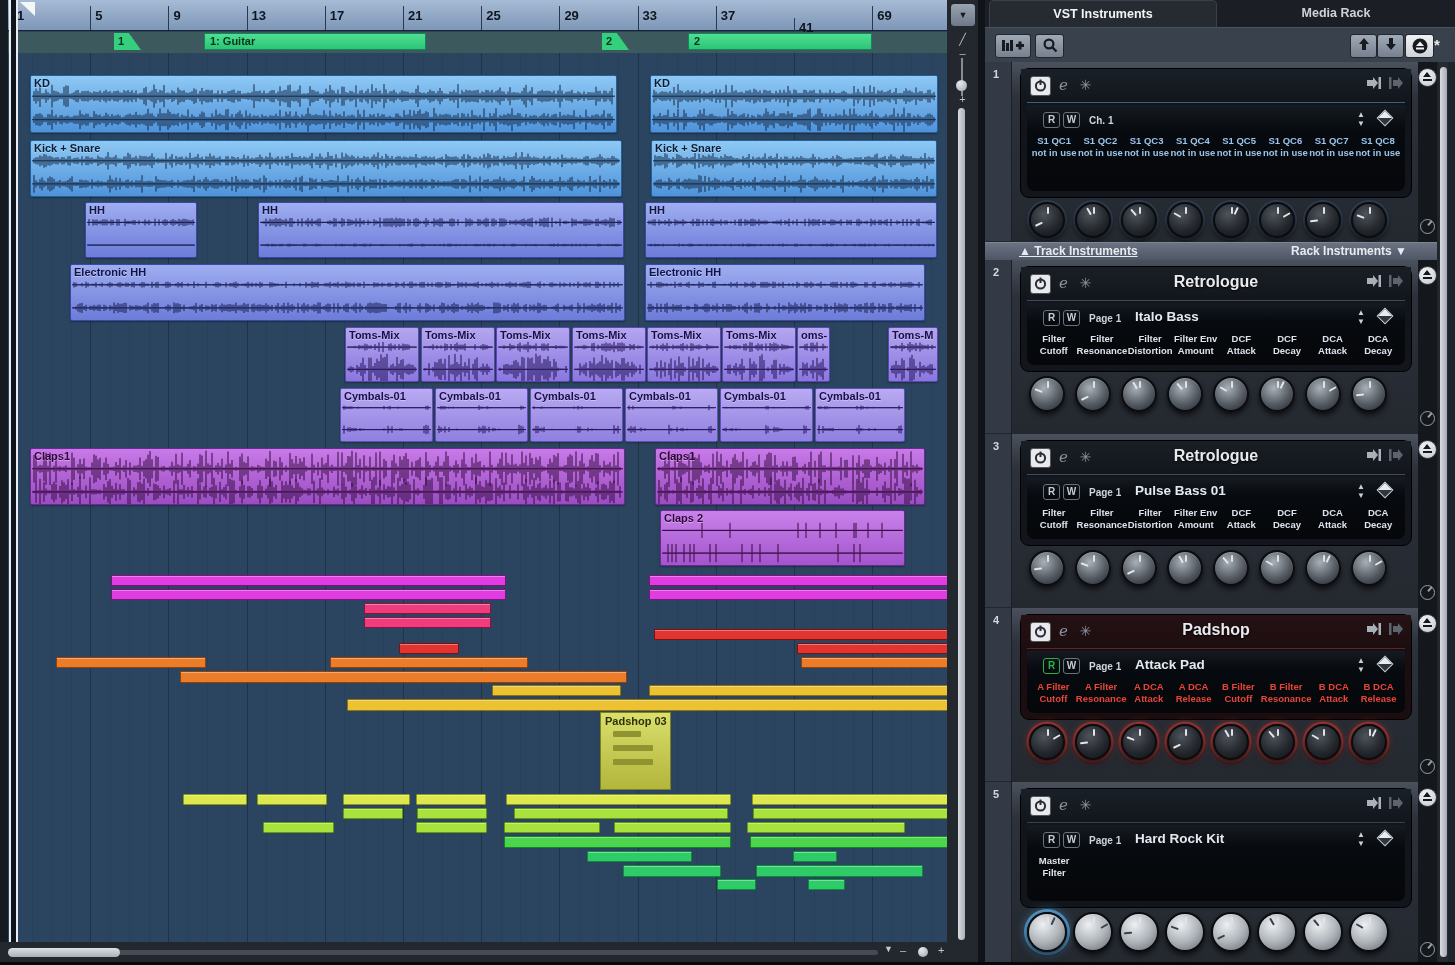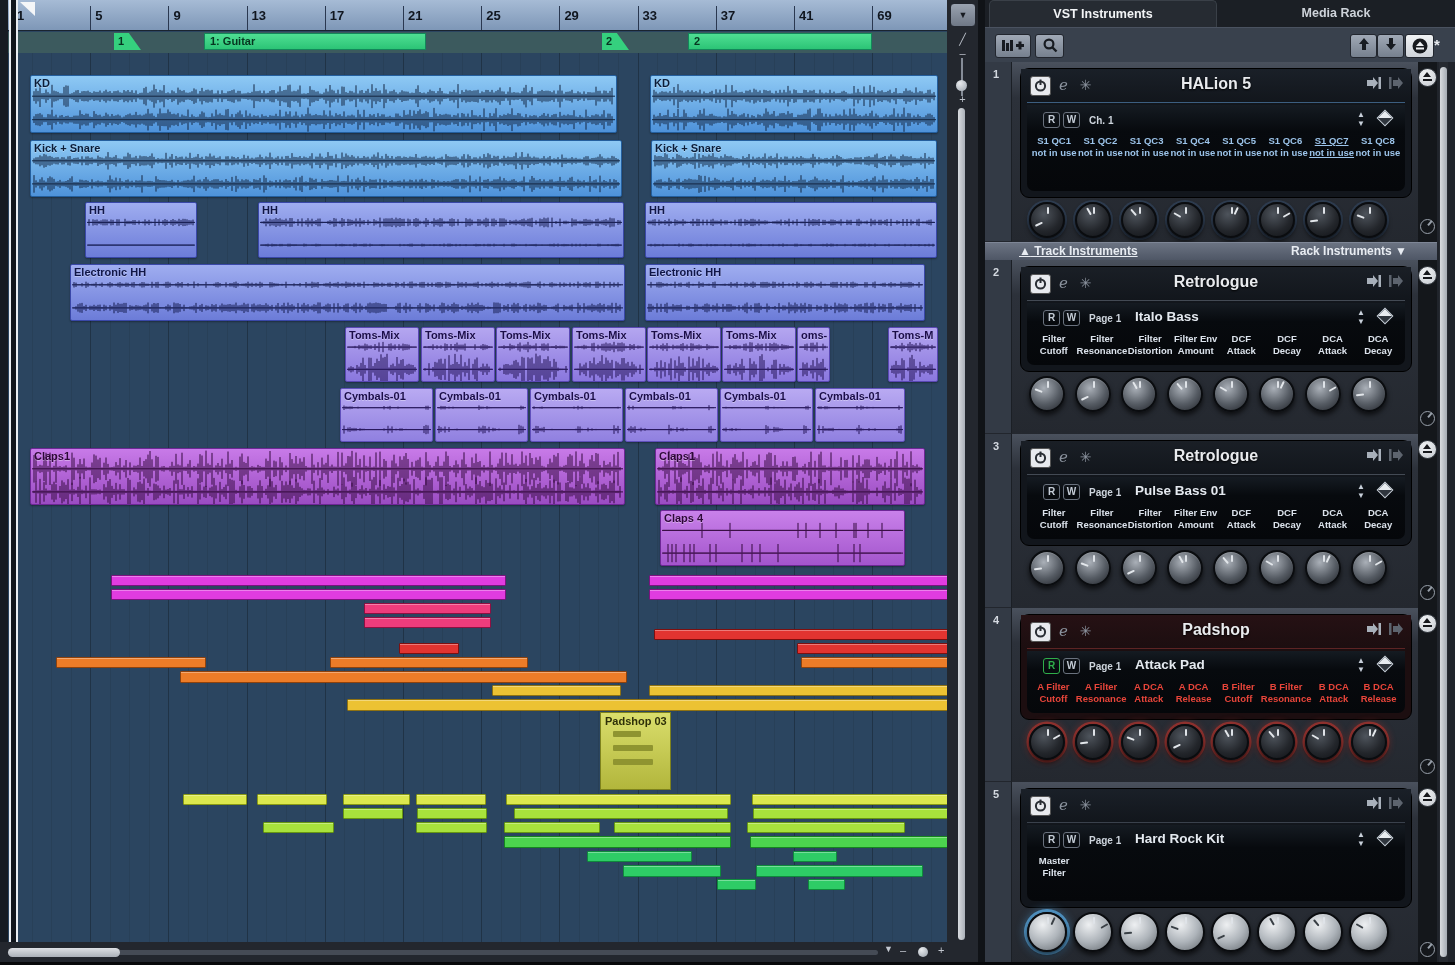--- a/index.html
+++ b/index.html
@@ -149,21 +149,21 @@
         <div class="rnum" style="left: 4px;">1</div>
         <div class="rnum" style="left: 82.2px;">5</div>
         <div class="rnum" style="left: 160.4px;">9</div>
         <div class="rnum" style="left: 238.6px;">13</div>
         <div class="rnum" style="left: 316.8px;">17</div>
         <div class="rnum" style="left: 395px;">21</div>
         <div class="rnum" style="left: 473.2px;">25</div>
         <div class="rnum" style="left: 551.4px;">29</div>
         <div class="rnum" style="left: 629.6px;">33</div>
         <div class="rnum" style="left: 707.8px;">37</div>
-        <div class="rnum" style="left: 786px;">41</div>
+        <div class="rnum" style="left: 786px; margin-top: 12px;">41</div>
         <div class="rnum" style="left: 864.2px;">69</div>
       </div>
     <div id="start-tri"></div>
     <div id="marker-row">
         <div class="mflag" style="left: 106px; width: 27px;">1</div>
         <div class="mflag" style="left: 594px; width: 27px;">2</div>
         <div class="mpart" style="left: 196px; width: 222px;">1: Guitar</div>
         <div class="mpart" style="left: 680px; width: 184px;">2</div>
       </div>
     <div id="arrange">
@@ -314,21 +314,21 @@
         <div class="clip" style="left: 647px; top: 395px; width: 270px; height: 57px; background: linear-gradient(rgb(200, 122, 232), rgb(154, 76, 194)); border-color: rgb(110, 39, 150);">
           <svg width="268" height="55">
             <path d="M1 19.8 H267 M3 18.0 L3 21.6 M5 18.4 L5 21.2 M7 17.5 L7 22.1 M9 9.9 L9 29.7 M11 14.7 L11 24.9 M13 1.7 L13 37.9 M15 18.3 L15 21.3 M17 17.9 L17 21.7 M19 5.0 L19 34.6 M21 18.3 L21 21.3 M23 11.7 L23 27.9 M25 6.8 L25 32.8 M27 14.1 L27 25.5 M29 15.0 L29 24.6 M31 16.7 L31 22.9 M33 5.2 L33 34.4 M35 18.3 L35 21.3 M37 3.5 L37 36.1 M39 8.1 L39 31.5 M41 9.2 L41 30.4 M43 5.4 L43 34.2 M45 13.3 L45 26.3 M47 18.4 L47 21.2 M49 16.4 L49 23.2 M51 17.0 L51 22.6 M53 15.5 L53 24.1 M55 18.3 L55 21.3 M57 4.7 L57 34.9 M59 17.9 L59 21.7 M61 2.5 L61 37.1 M63 12.7 L63 26.9 M65 4.8 L65 34.8 M67 16.7 L67 22.9 M69 17.5 L69 22.1 M71 11.4 L71 28.2 M73 18.3 L73 21.3 M75 15.1 L75 24.5 M77 8.4 L77 31.2 M79 5.1 L79 34.5 M81 10.7 L81 28.9 M83 13.3 L83 26.3 M85 12.5 L85 27.1 M87 2.8 L87 36.8 M89 18.4 L89 21.2 M91 10.3 L91 29.3 M93 18.1 L93 21.5 M95 16.9 L95 22.7 M97 13.1 L97 26.5 M99 12.2 L99 27.4 M101 15.9 L101 23.7 M103 5.5 L103 34.1 M105 18.1 L105 21.5 M107 18.0 L107 21.6 M109 11.2 L109 28.4 M111 5.3 L111 34.3 M113 3.5 L113 36.1 M115 3.9 L115 35.7 M117 16.9 L117 22.7 M119 6.1 L119 33.5 M121 15.9 L121 23.7 M123 18.3 L123 21.3 M125 17.1 L125 22.5 M127 12.3 L127 27.3 M129 16.8 L129 22.8 M131 12.4 L131 27.2 M133 17.4 L133 22.2 M135 17.2 L135 22.4 M137 8.0 L137 31.6 M139 7.6 L139 32.0 M141 13.7 L141 25.9 M143 18.3 L143 21.3 M145 18.4 L145 21.2 M147 17.1 L147 22.5 M149 14.8 L149 24.8 M151 18.3 L151 21.3 M153 13.0 L153 26.6 M155 2.7 L155 36.9 M157 18.3 L157 21.3 M159 11.8 L159 27.8 M161 18.4 L161 21.2 M163 5.4 L163 34.2 M165 2.7 L165 36.9 M167 16.5 L167 23.1 M169 16.4 L169 23.2 M171 18.2 L171 21.4 M173 17.7 L173 21.9 M175 3.4 L175 36.2 M177 17.9 L177 21.7 M179 17.8 L179 21.8 M181 17.9 L181 21.7 M183 17.4 L183 22.2 M185 8.3 L185 31.3 M187 18.2 L187 21.4 M189 11.0 L189 28.6 M191 10.9 L191 28.7 M193 18.1 L193 21.5 M195 18.2 L195 21.4 M197 6.3 L197 33.3 M199 18.3 L199 21.3 M201 13.8 L201 25.8 M203 6.2 L203 33.4 M205 17.4 L205 22.2 M207 15.4 L207 24.2 M209 10.5 L209 29.1 M211 10.3 L211 29.3 M213 10.5 L213 29.1 M215 16.5 L215 23.1 M217 18.0 L217 21.6 M219 17.6 L219 22.0 M221 7.9 L221 31.7 M223 14.5 L223 25.1 M225 15.6 L225 24.0 M227 17.7 L227 21.9 M229 13.7 L229 25.9 M231 18.4 L231 21.2 M233 16.9 L233 22.7 M235 10.0 L235 29.6 M237 18.2 L237 21.4 M239 10.1 L239 29.5 M241 2.3 L241 37.3 M243 18.3 L243 21.3 M245 18.1 L245 21.5 M247 4.9 L247 34.7 M249 16.4 L249 23.2 M251 12.8 L251 26.8 M253 18.4 L253 21.2 M255 2.3 L255 37.3 M257 16.1 L257 23.5 M259 17.2 L259 22.4 M261 15.4 L261 24.2 M263 17.8 L263 21.8 M265 18.3 L265 21.3 M1 42.9 H267 M3 30.9 L3 54.9 M5 38.3 L5 47.5 M7 41.5 L7 44.3 M9 35.3 L9 50.5 M11 33.1 L11 52.7 M13 41.1 L13 44.7 M15 41.7 L15 44.1 M17 41.1 L17 44.7 M19 41.6 L19 44.2 M21 30.3 L21 55.5 M23 33.6 L23 52.2 M25 28.5 L25 57.3 M27 41.5 L27 44.3 M29 40.7 L29 45.1 M31 36.9 L31 48.9 M33 41.7 L33 44.1 M35 31.9 L35 53.9 M37 33.0 L37 52.8 M39 41.7 L39 44.1 M41 38.9 L41 46.9 M43 35.8 L43 50.0 M45 36.9 L45 48.9 M47 29.4 L47 56.4 M49 40.9 L49 44.9 M51 41.7 L51 44.1 M53 35.4 L53 50.4 M55 28.8 L55 57.0 M57 41.7 L57 44.1 M59 41.7 L59 44.1 M61 41.4 L61 44.4 M63 36.6 L63 49.2 M65 39.2 L65 46.6 M67 33.4 L67 52.4 M69 41.7 L69 44.1 M71 39.2 L71 46.6 M73 41.5 L73 44.3 M75 40.6 L75 45.2 M77 30.7 L77 55.1 M79 41.7 L79 44.1 M81 41.6 L81 44.2 M83 41.0 L83 44.8 M85 30.5 L85 55.3 M87 41.1 L87 44.7 M89 40.0 L89 45.8 M91 41.6 L91 44.2 M93 40.7 L93 45.1 M95 39.7 L95 46.1 M97 36.4 L97 49.4 M99 41.4 L99 44.4 M101 41.4 L101 44.4 M103 39.1 L103 46.7 M105 41.3 L105 44.5 M107 41.4 L107 44.4 M109 38.2 L109 47.6 M111 41.4 L111 44.4 M113 38.9 L113 46.9 M115 28.5 L115 57.3 M117 41.6 L117 44.2 M119 34.4 L119 51.4 M121 31.3 L121 54.5 M123 30.1 L123 55.7 M125 36.8 L125 49.0 M127 38.7 L127 47.1 M129 30.6 L129 55.2 M131 41.1 L131 44.7 M133 38.4 L133 47.4 M135 34.5 L135 51.3 M137 41.7 L137 44.1 M139 37.6 L139 48.2 M141 35.3 L141 50.5 M143 33.3 L143 52.5 M145 38.8 L145 47.0 M147 28.8 L147 57.0 M149 41.7 L149 44.1 M151 39.1 L151 46.7 M153 34.2 L153 51.6 M155 41.7 L155 44.1 M157 34.9 L157 50.9 M159 33.9 L159 51.9 M161 40.4 L161 45.4 M163 30.0 L163 55.8 M165 39.6 L165 46.2 M167 40.9 L167 44.9 M169 31.0 L169 54.8 M171 41.2 L171 44.6 M173 41.6 L173 44.2 M175 41.7 L175 44.1 M177 40.8 L177 45.0 M179 38.4 L179 47.4 M181 38.5 L181 47.3 M183 36.3 L183 49.5 M185 39.6 L185 46.2 M187 39.4 L187 46.4 M189 41.1 L189 44.7 M191 41.5 L191 44.3 M193 41.7 L193 44.1 M195 41.6 L195 44.2 M197 32.7 L197 53.1 M199 41.2 L199 44.6 M201 29.8 L201 56.0 M203 32.5 L203 53.3 M205 33.6 L205 52.2 M207 28.0 L207 57.8 M209 39.4 L209 46.4 M211 30.5 L211 55.3 M213 40.4 L213 45.4 M215 41.7 L215 44.1 M217 41.6 L217 44.2 M219 41.7 L219 44.1 M221 38.6 L221 47.2 M223 41.6 L223 44.2 M225 41.7 L225 44.1 M227 36.7 L227 49.1 M229 32.4 L229 53.4 M231 39.3 L231 46.5 M233 38.9 L233 46.9 M235 29.6 L235 56.2 M237 41.5 L237 44.3 M239 34.1 L239 51.7 M241 41.7 L241 44.1 M243 39.0 L243 46.8 M245 39.8 L245 46.0 M247 40.8 L247 45.0 M249 28.6 L249 57.2 M251 29.8 L251 56.0 M253 29.6 L253 56.2 M255 34.3 L255 51.5 M257 41.7 L257 44.1 M259 30.7 L259 55.1 M261 38.0 L261 47.8 M263 40.9 L263 44.9 M265 40.4 L265 45.4 " stroke="#350a3e" stroke-width="1" fill="none"></path>
           </svg>
           <div class="lbl" style="color: rgb(46, 8, 56);">Claps1</div>
         </div>
         <div class="clip" style="left: 652px; top: 457px; width: 245px; height: 56px; background: linear-gradient(rgb(201, 129, 234), rgb(163, 85, 204)); border-color: rgb(110, 39, 150);">
           <svg width="243" height="54">
             <path d="M1 19.4 H242 M3 18.8 L3 20.0 M5 18.8 L5 20.0 M7 18.8 L7 20.0 M9 18.8 L9 20.0 M11 18.8 L11 20.0 M13 18.8 L13 20.0 M15 18.8 L15 20.0 M17 18.8 L17 20.0 M19 18.8 L19 20.0 M21 18.8 L21 20.0 M23 18.8 L23 20.0 M25 18.8 L25 20.0 M27 18.8 L27 20.0 M29 18.8 L29 20.0 M31 18.8 L31 20.0 M33 18.8 L33 20.0 M35 18.8 L35 20.0 M37 18.8 L37 20.0 M39 18.8 L39 20.0 M41 11.9 L41 27.0 M43 18.8 L43 20.0 M45 18.8 L45 20.0 M47 18.8 L47 20.0 M49 18.8 L49 20.0 M51 18.8 L51 20.0 M53 18.8 L53 20.0 M55 18.8 L55 20.0 M57 18.8 L57 20.0 M59 18.8 L59 20.0 M61 18.8 L61 20.0 M63 18.8 L63 20.0 M65 18.8 L65 20.0 M67 18.8 L67 20.0 M69 11.9 L69 27.0 M71 18.8 L71 20.0 M73 18.8 L73 20.0 M75 18.8 L75 20.0 M77 18.8 L77 20.0 M79 18.8 L79 20.0 M81 18.8 L81 20.0 M83 18.8 L83 20.0 M85 18.8 L85 20.0 M87 18.8 L87 20.0 M89 18.8 L89 20.0 M91 18.8 L91 20.0 M93 18.8 L93 20.0 M95 18.8 L95 20.0 M97 18.8 L97 20.0 M99 18.8 L99 20.0 M101 18.8 L101 20.0 M103 18.8 L103 20.0 M105 18.8 L105 20.0 M107 18.8 L107 20.0 M109 18.8 L109 20.0 M111 18.8 L111 20.0 M113 18.8 L113 20.0 M115 18.8 L115 20.0 M117 18.8 L117 20.0 M119 18.8 L119 20.0 M121 18.8 L121 20.0 M123 18.8 L123 20.0 M125 18.8 L125 20.0 M127 18.8 L127 20.0 M129 18.8 L129 20.0 M131 18.8 L131 20.0 M133 18.8 L133 20.0 M135 18.8 L135 20.0 M137 11.9 L137 27.0 M139 18.8 L139 20.0 M141 18.8 L141 20.0 M143 18.8 L143 20.0 M145 11.9 L145 27.0 M147 18.8 L147 20.0 M149 18.8 L149 20.0 M151 18.8 L151 20.0 M153 18.8 L153 20.0 M155 18.8 L155 20.0 M157 18.8 L157 20.0 M159 11.9 L159 27.0 M161 18.8 L161 20.0 M163 18.8 L163 20.0 M165 18.8 L165 20.0 M167 18.8 L167 20.0 M169 18.8 L169 20.0 M171 18.8 L171 20.0 M173 18.8 L173 20.0 M175 11.9 L175 27.0 M177 18.8 L177 20.0 M179 18.8 L179 20.0 M181 18.8 L181 20.0 M183 18.8 L183 20.0 M185 18.8 L185 20.0 M187 18.8 L187 20.0 M189 18.8 L189 20.0 M191 18.8 L191 20.0 M193 11.9 L193 27.0 M195 11.9 L195 27.0 M197 18.8 L197 20.0 M199 18.8 L199 20.0 M201 18.8 L201 20.0 M203 18.8 L203 20.0 M205 18.8 L205 20.0 M207 11.9 L207 27.0 M209 18.8 L209 20.0 M211 18.8 L211 20.0 M213 18.8 L213 20.0 M215 18.8 L215 20.0 M217 18.8 L217 20.0 M219 18.8 L219 20.0 M221 11.9 L221 27.0 M223 18.8 L223 20.0 M225 18.8 L225 20.0 M227 18.8 L227 20.0 M229 18.8 L229 20.0 M231 18.8 L231 20.0 M233 18.8 L233 20.0 M235 18.8 L235 20.0 M237 18.8 L237 20.0 M239 18.8 L239 20.0 M1 42.1 H242 M3 41.5 L3 42.7 M5 41.5 L5 42.7 M7 33.0 L7 51.2 M9 41.5 L9 42.7 M11 33.0 L11 51.2 M13 41.5 L13 42.7 M15 33.0 L15 51.2 M17 41.5 L17 42.7 M19 41.5 L19 42.7 M21 41.5 L21 42.7 M23 33.0 L23 51.2 M25 41.5 L25 42.7 M27 41.5 L27 42.7 M29 33.0 L29 51.2 M31 41.5 L31 42.7 M33 33.0 L33 51.2 M35 41.5 L35 42.7 M37 41.5 L37 42.7 M39 41.5 L39 42.7 M41 41.5 L41 42.7 M43 41.5 L43 42.7 M45 41.5 L45 42.7 M47 41.5 L47 42.7 M49 33.0 L49 51.2 M51 41.5 L51 42.7 M53 41.5 L53 42.7 M55 33.0 L55 51.2 M57 41.5 L57 42.7 M59 41.5 L59 42.7 M61 41.5 L61 42.7 M63 41.5 L63 42.7 M65 41.5 L65 42.7 M67 41.5 L67 42.7 M69 41.5 L69 42.7 M71 41.5 L71 42.7 M73 41.5 L73 42.7 M75 41.5 L75 42.7 M77 41.5 L77 42.7 M79 41.5 L79 42.7 M81 33.0 L81 51.2 M83 41.5 L83 42.7 M85 41.5 L85 42.7 M87 41.5 L87 42.7 M89 41.5 L89 42.7 M91 33.0 L91 51.2 M93 41.5 L93 42.7 M95 41.5 L95 42.7 M97 41.5 L97 42.7 M99 33.0 L99 51.2 M101 41.5 L101 42.7 M103 41.5 L103 42.7 M105 41.5 L105 42.7 M107 41.5 L107 42.7 M109 41.5 L109 42.7 M111 41.5 L111 42.7 M113 41.5 L113 42.7 M115 41.5 L115 42.7 M117 33.0 L117 51.2 M119 41.5 L119 42.7 M121 41.5 L121 42.7 M123 41.5 L123 42.7 M125 41.5 L125 42.7 M127 41.5 L127 42.7 M129 41.5 L129 42.7 M131 41.5 L131 42.7 M133 41.5 L133 42.7 M135 41.5 L135 42.7 M137 41.5 L137 42.7 M139 41.5 L139 42.7 M141 41.5 L141 42.7 M143 41.5 L143 42.7 M145 41.5 L145 42.7 M147 41.5 L147 42.7 M149 41.5 L149 42.7 M151 41.5 L151 42.7 M153 41.5 L153 42.7 M155 41.5 L155 42.7 M157 41.5 L157 42.7 M159 41.5 L159 42.7 M161 41.5 L161 42.7 M163 41.5 L163 42.7 M165 41.5 L165 42.7 M167 41.5 L167 42.7 M169 41.5 L169 42.7 M171 41.5 L171 42.7 M173 41.5 L173 42.7 M175 41.5 L175 42.7 M177 33.0 L177 51.2 M179 41.5 L179 42.7 M181 41.5 L181 42.7 M183 41.5 L183 42.7 M185 41.5 L185 42.7 M187 41.5 L187 42.7 M189 41.5 L189 42.7 M191 41.5 L191 42.7 M193 33.0 L193 51.2 M195 41.5 L195 42.7 M197 41.5 L197 42.7 M199 33.0 L199 51.2 M201 41.5 L201 42.7 M203 41.5 L203 42.7 M205 41.5 L205 42.7 M207 41.5 L207 42.7 M209 41.5 L209 42.7 M211 41.5 L211 42.7 M213 41.5 L213 42.7 M215 41.5 L215 42.7 M217 41.5 L217 42.7 M219 41.5 L219 42.7 M221 41.5 L221 42.7 M223 41.5 L223 42.7 M225 41.5 L225 42.7 M227 41.5 L227 42.7 M229 41.5 L229 42.7 M231 41.5 L231 42.7 M233 41.5 L233 42.7 M235 41.5 L235 42.7 M237 41.5 L237 42.7 M239 41.5 L239 42.7 " stroke="#350a3e" stroke-width="1" fill="none"></path>
           </svg>
-          <div class="lbl" style="color: rgb(46, 8, 56);">Claps 4</div>
+          <div class="lbl" style="color: rgb(46, 8, 56);">Claps 2</div>
         </div>
         <div id="padclip" style="left: 592px; top: 659px; width: 71px; height: 78px;">
           <div class="lbl">Padshop 03</div>
           <div class="note" style="top: 18px; width: 28px;"></div>
           <div class="note" style="top: 32px; width: 40px;"></div>
           <div class="note" style="top: 46px; width: 40px;"></div>
         </div>
         <div class="bar" style="left: 103px; top: 522px; width: 395px; height: 11px; background: linear-gradient(rgb(224, 60, 224), rgb(224, 60, 224)); border: 1.5px solid rgb(124, 18, 128); box-shadow: rgba(255, 255, 255, 0.35) 0px 1px 0px inset;"></div>
         <div class="bar" style="left: 641px; top: 522px; width: 308px; height: 11px; background: linear-gradient(rgb(224, 60, 224), rgb(224, 60, 224)); border: 1.5px solid rgb(124, 18, 128); box-shadow: rgba(255, 255, 255, 0.35) 0px 1px 0px inset;"></div>
         <div class="bar" style="left: 103px; top: 536px; width: 395px; height: 11px; background: linear-gradient(rgb(224, 60, 224), rgb(224, 60, 224)); border: 1.5px solid rgb(124, 18, 128); box-shadow: rgba(255, 255, 255, 0.35) 0px 1px 0px inset;"></div>
@@ -437,21 +437,20 @@
           <div class="numcell">1</div>
           <div class="frame">
             <div class="inner" style="height: 128px; background: rgb(18, 22, 28);">
               <div class="mhead" style="background: linear-gradient(rgb(26, 32, 40), rgb(18, 22, 28));">
                 <div class="hicon power"><svg width="13" height="13">
                     <circle cx="6.5" cy="7" r="4.6" fill="none" stroke="#2a2e34" stroke-width="2"></circle>
                     <line x1="6.5" y1="0.5" x2="6.5" y2="6" stroke="#2a2e34" stroke-width="2"></line>
                   </svg></div>
                 <div class="hicon icn-e">e</div>
                 <div class="hicon icn-snow">✳</div>
-                <div class="mtitle">HALion 5</div>
                 <div class="hicon icn-in"><svg width="16" height="14">
                     <polygon points="1,4 7,4 7,1 12,7 7,13 7,10 1,10" fill="#a8b0ba"></polygon>
                     <rect x="12.5" y="1" width="2.5" height="12" fill="#a8b0ba"></rect>
                   </svg></div>
                 <div class="hicon icn-out"><svg width="16" height="14">
                     <rect x="1" y="1" width="2.5" height="12" fill="#5d646e"></rect>
                     <polygon points="5,4 10,4 10,1 15,7 10,13 10,10 5,10" fill="#5d646e"></polygon>
                   </svg></div>
               </div>
               <div class="hline" style="background: rgb(60, 94, 128);"></div>
@@ -482,21 +481,21 @@
                     <div>not in use</div>
                   </div>
                   <div class="pcol" style="color: rgb(156, 196, 234);">
                     <div>S1 QC5</div>
                     <div>not in use</div>
                   </div>
                   <div class="pcol" style="color: rgb(156, 196, 234);">
                     <div>S1 QC6</div>
                     <div>not in use</div>
                   </div>
-                  <div class="pcol" style="color: rgb(156, 196, 234); text-decoration: underline;">
+                  <div class="pcol" style="color: rgb(156, 196, 234);">
                     <div>S1 QC7</div>
                     <div>not in use</div>
                   </div>
                   <div class="pcol" style="color: rgb(156, 196, 234);">
                     <div>S1 QC8</div>
                     <div>not in use</div>
                   </div>
                 </div>
               </div>
             </div>

